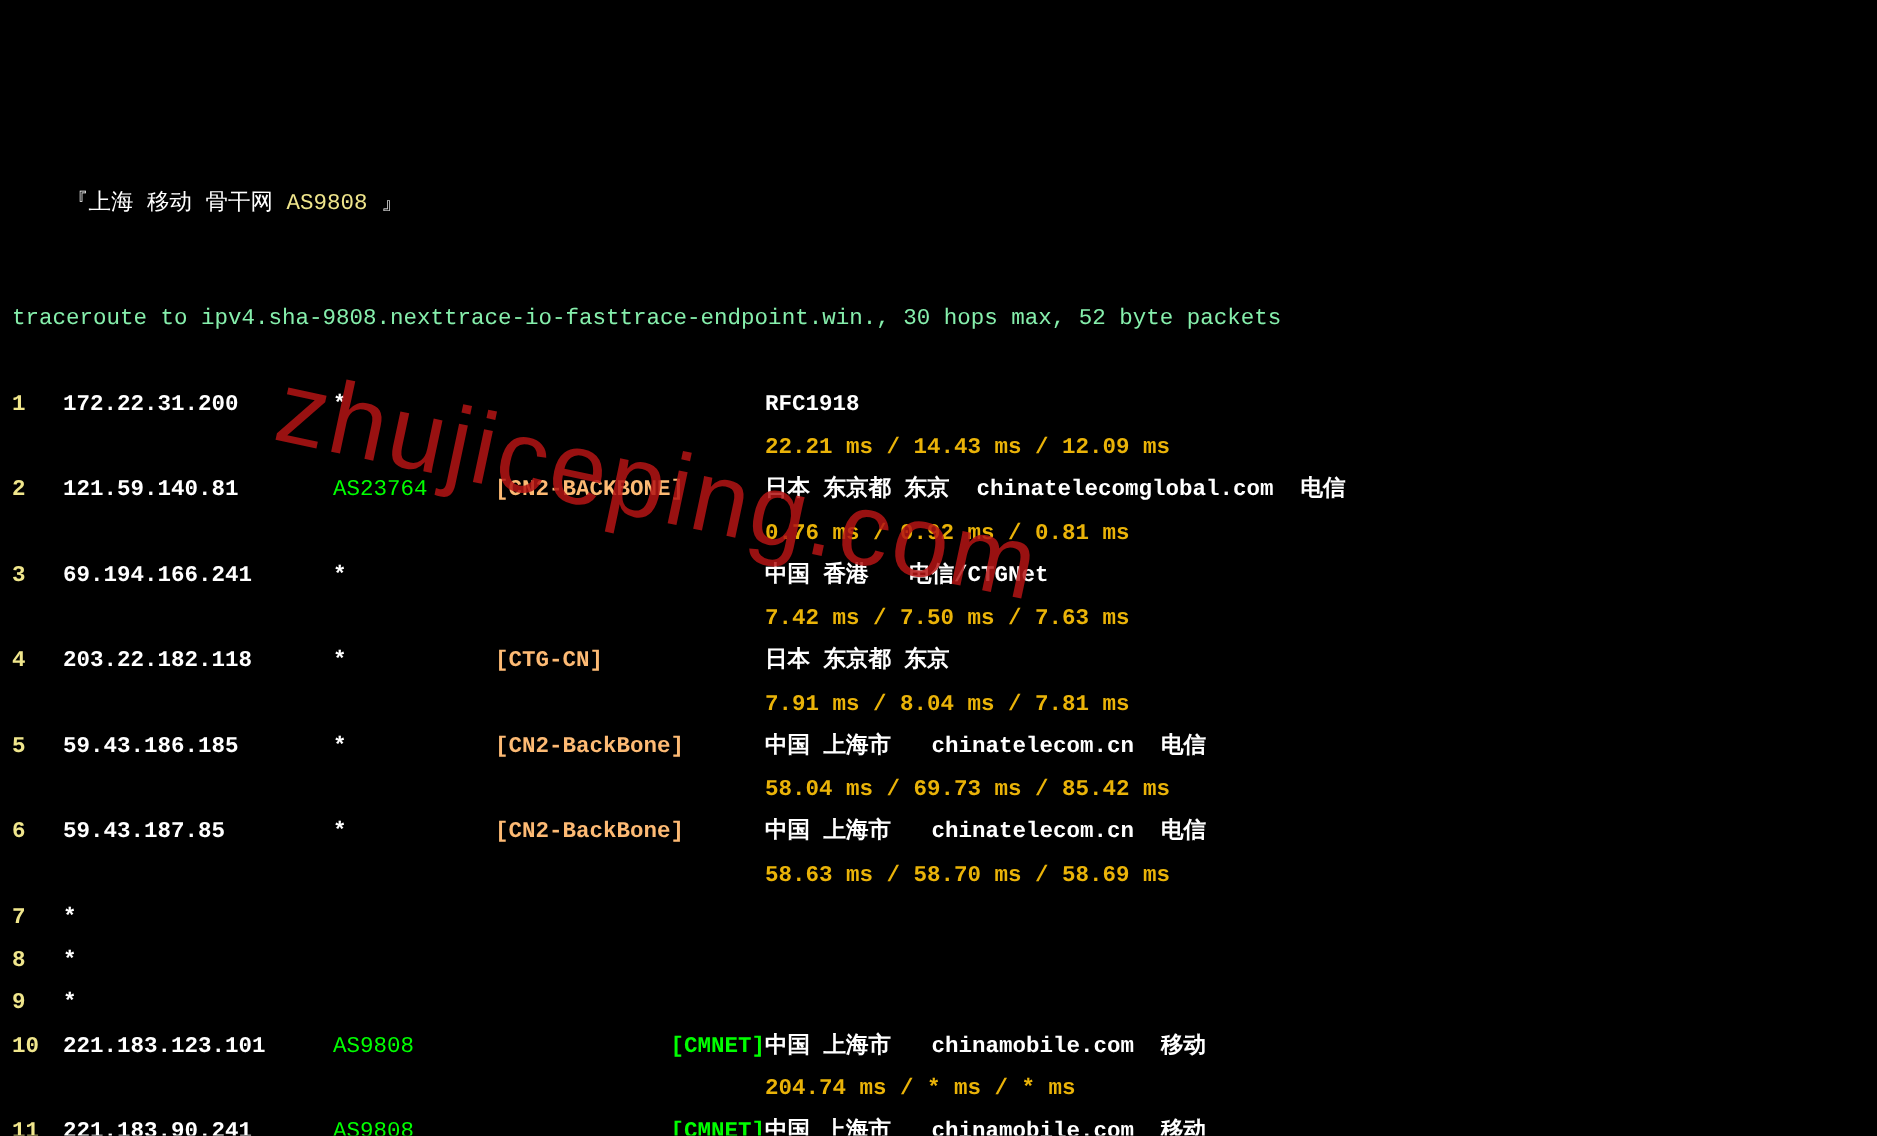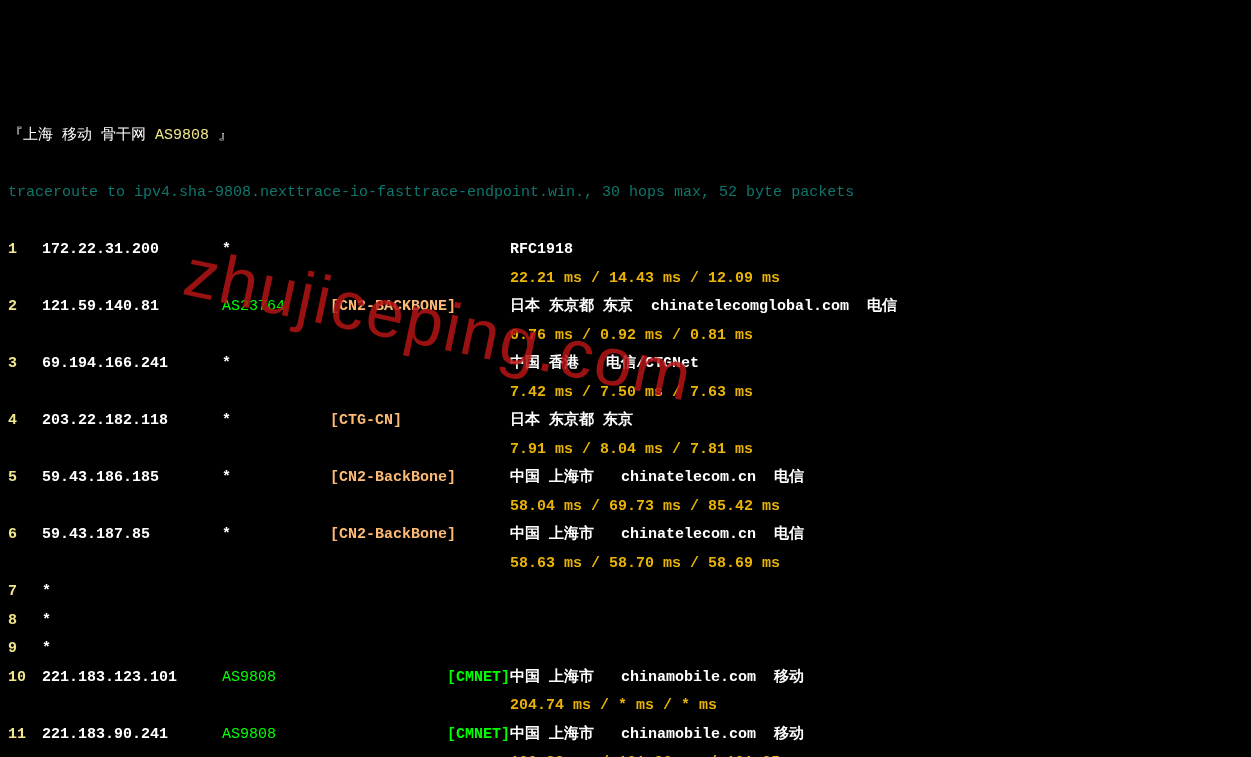--- a/index.html
+++ b/index.html
@@ -15,26 +15,28 @@
       color: #ffffff;
       padding: 8px;
       white-space: pre;
       position: relative;
       width: 1251px;
       height: 757px;
       overflow: hidden;
     }
     .header-line {
       color: #ffffff;
+      margin-left: 36px;
     }
     .header-yellow {
       color: #f0e68c;
     }
     .cmd-line {
-      color: #0f766e;
+      color: #86efac;
+      margin-top: 20px;
     }
     .hop {
       display: block;
     }
     .hop-num {
       color: #f0e68c;
       font-weight: bold;
       display: inline-block;
       width: 34px;
     }

